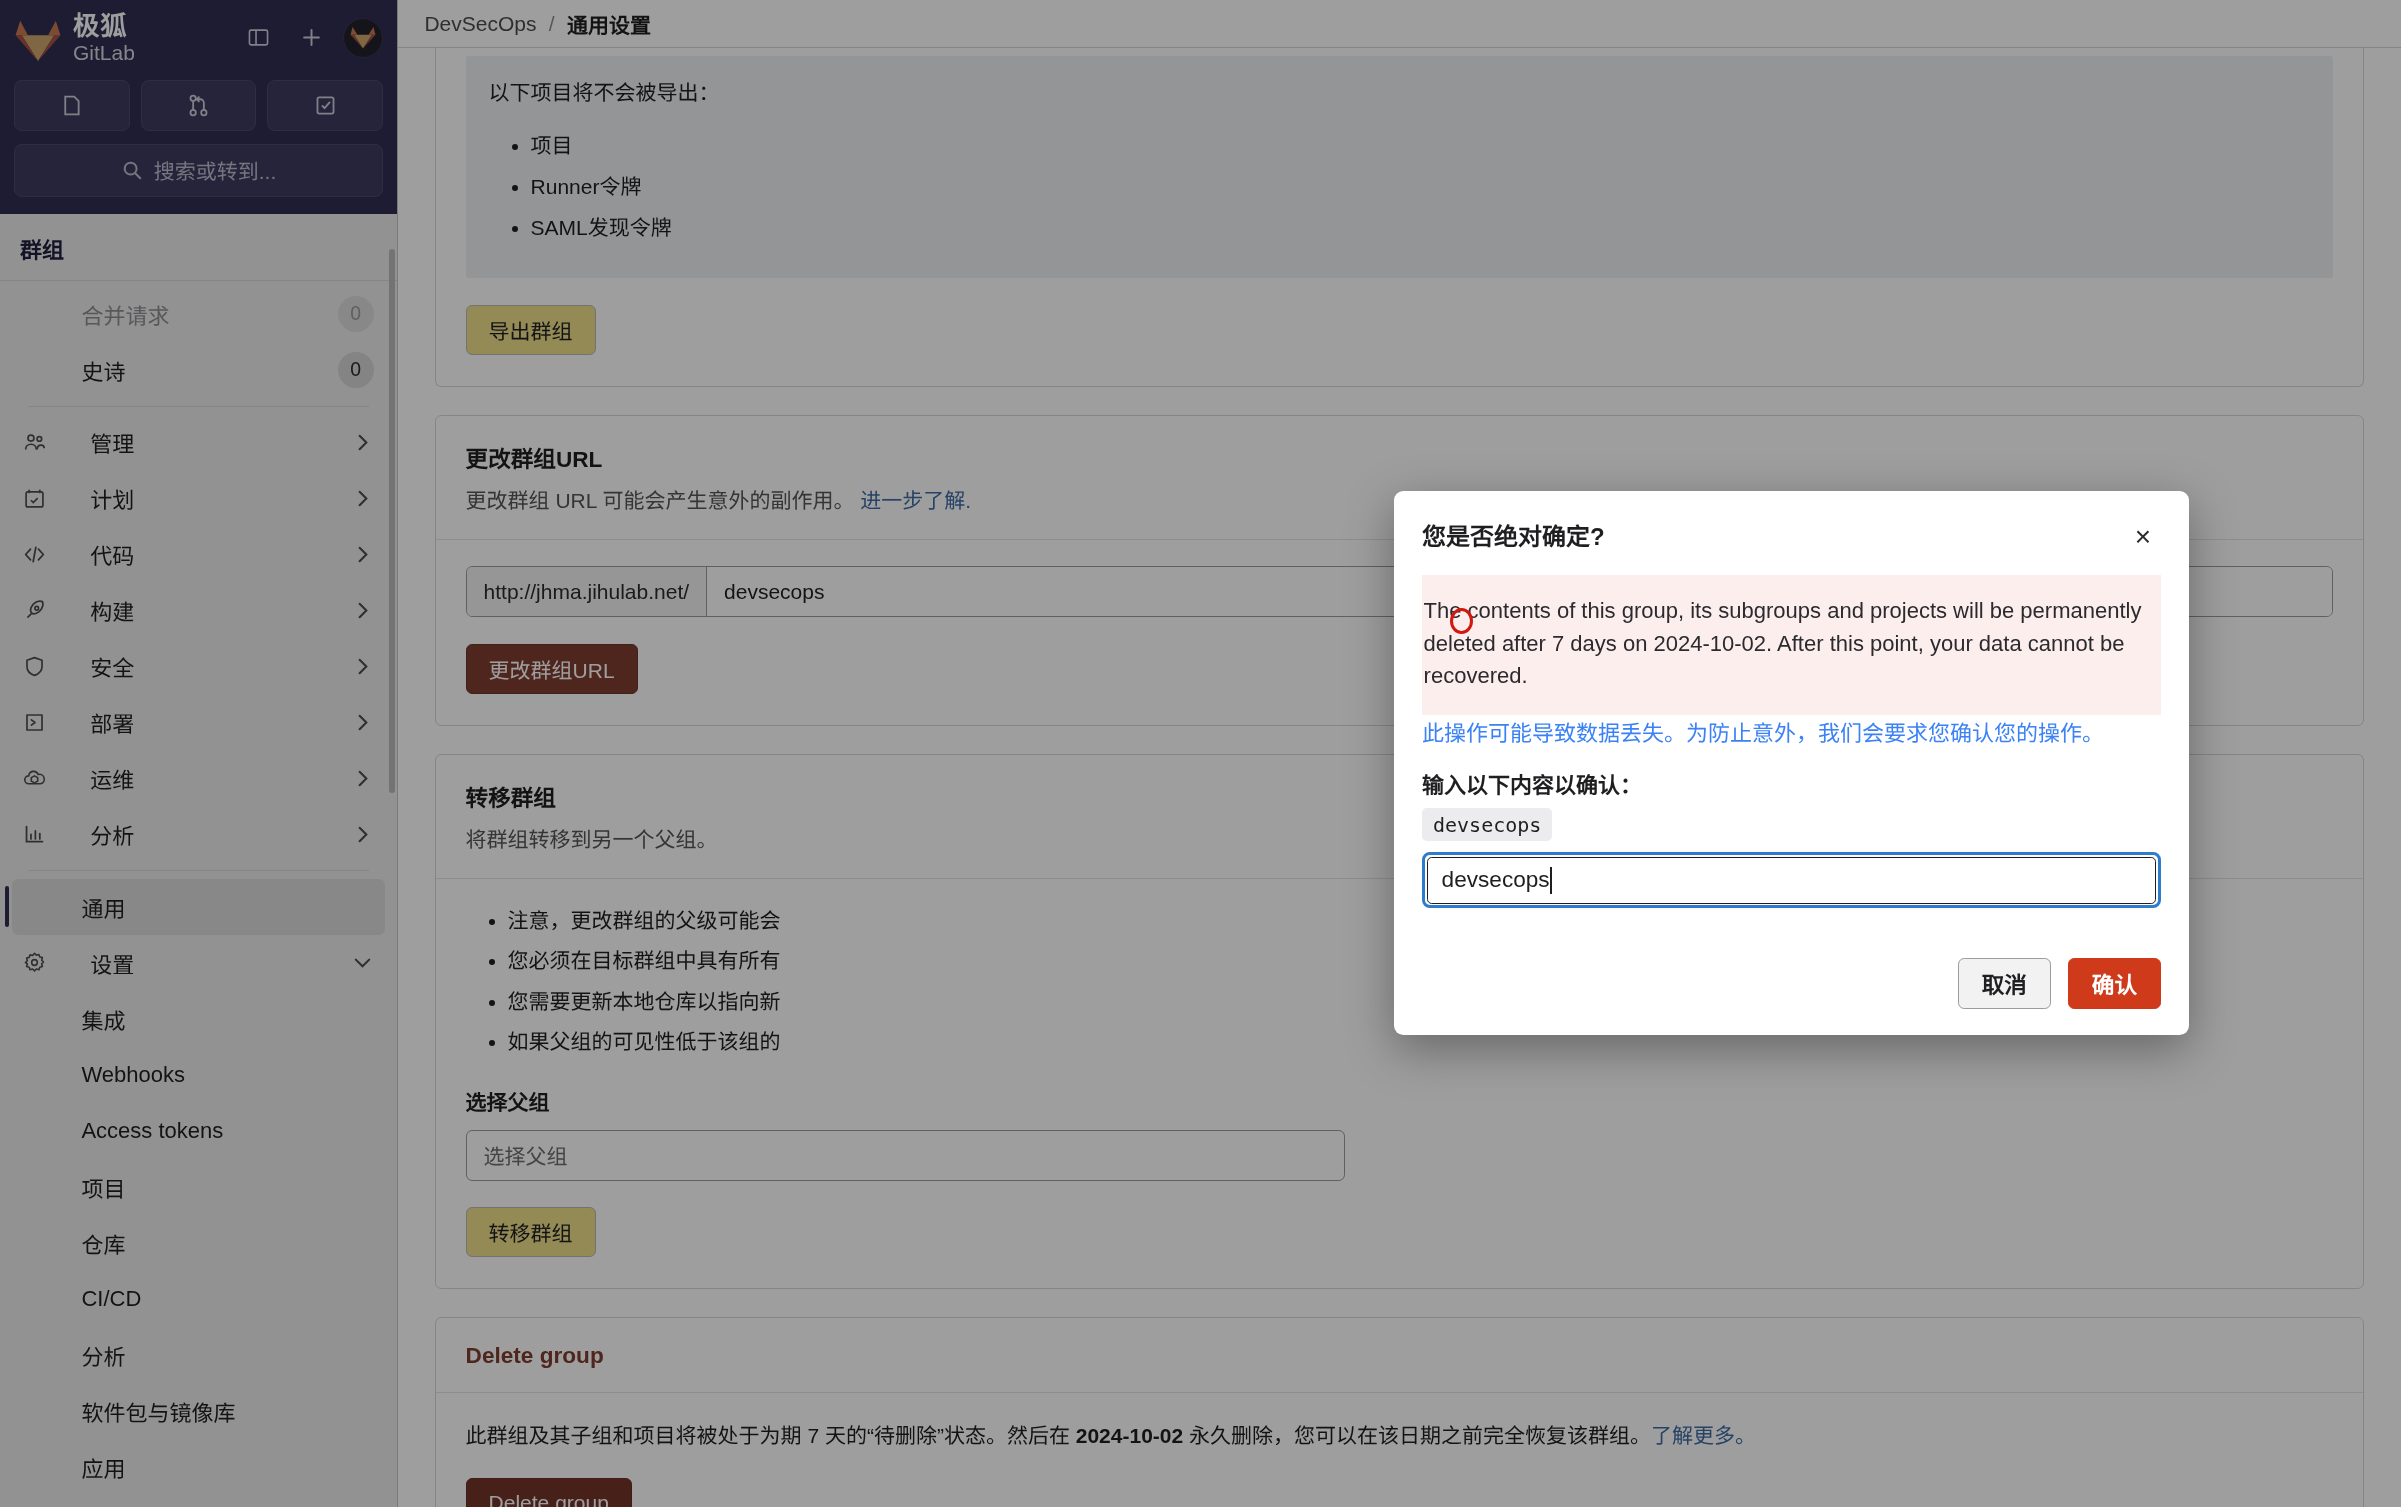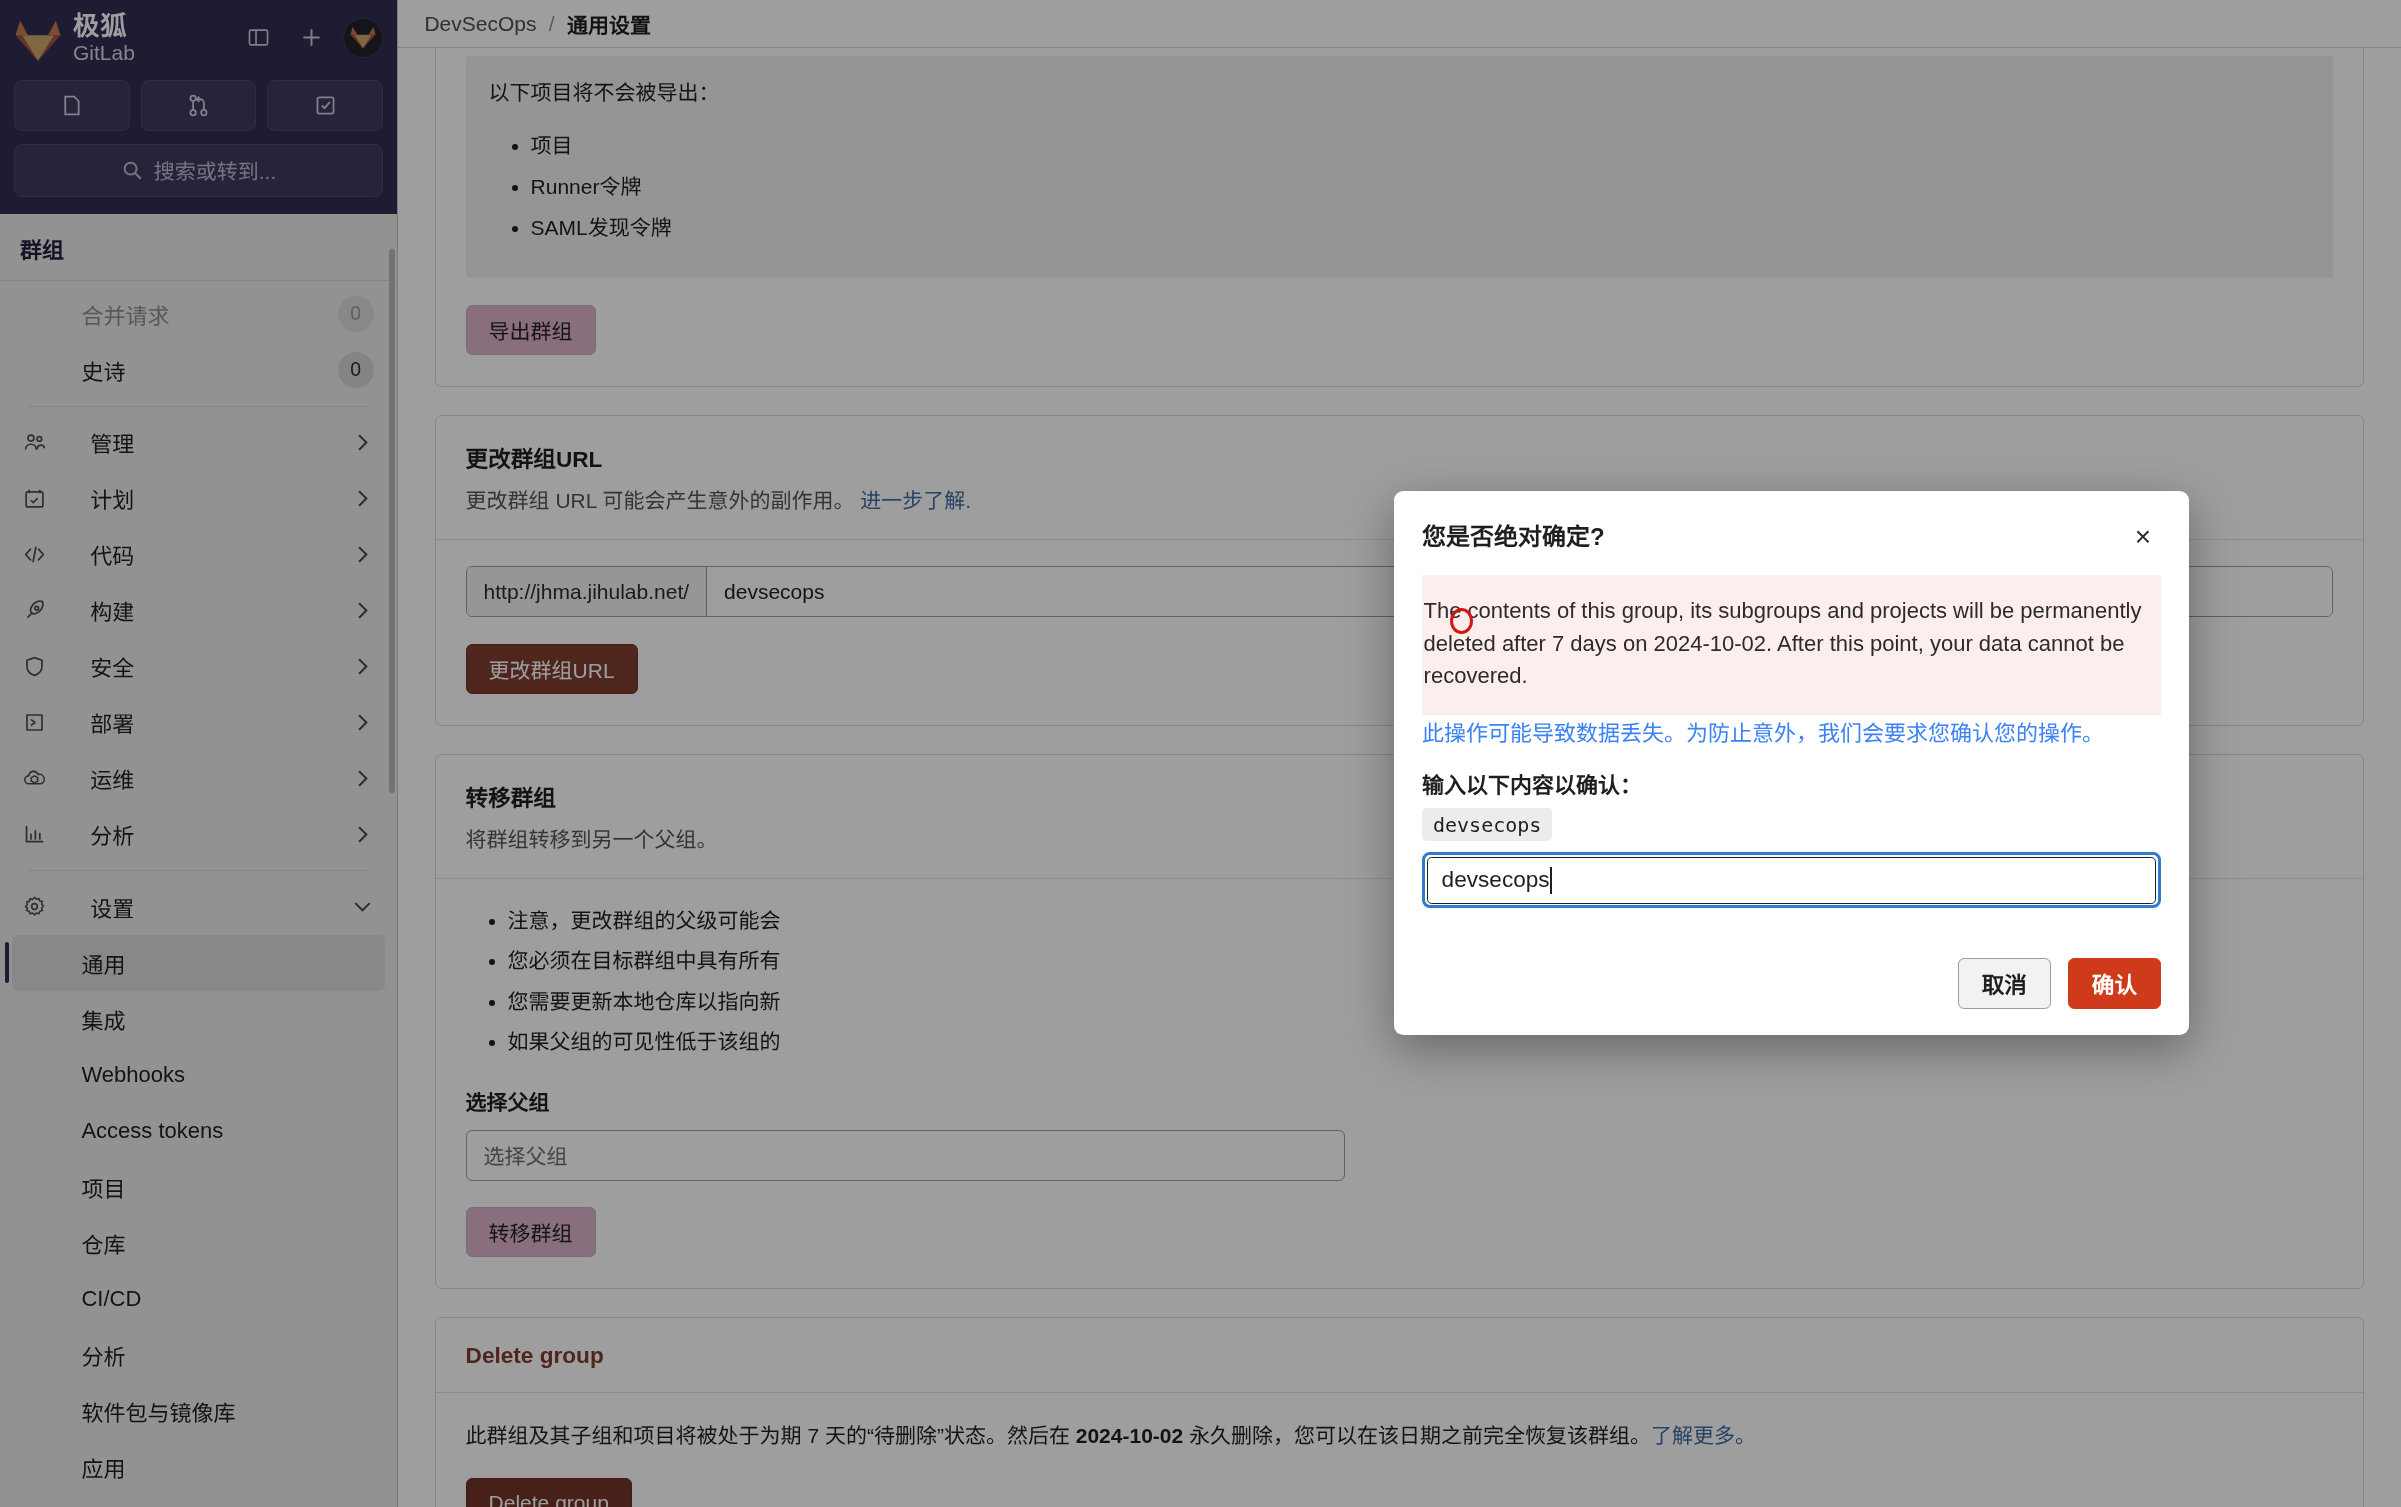--- a/index.html
+++ b/index.html
@@ -165,21 +165,21 @@
   .notice ul { margin: 23px 0 0 42px; }
   .notice li { margin-bottom: 11px; font-size: 21px; }
 
   ul.plain { margin: 0 0 0 42px; }
   ul.plain li { font-size: 21px; color: #1f1f22; margin-bottom: 11px; line-height: 1.4; }
 
   .btn {
     display: inline-flex; align-items: center; justify-content: center;
     height: 50px; padding: 0 22px;
     border-radius: 6.2px; font-size: 21px; cursor: pointer;
-    border: 0.8px solid #b7b7bb; background: #f9a8d4; color: #1f1f22;
+    border: 0.8px solid #b7b7bb; background: #fde047; color: #1f1f22;
     white-space: nowrap;
   }
   .btn.danger { background: #a8321c; border-color: #8e2a17; color: #fff; }
   .btn.danger-solid { background: #9b2b14; border-color: #8a2612; color: #fff; }
 
   .urlrow { display: flex; align-items: stretch; }
   .urlgroup {
     display: flex; align-items: stretch; width: 100%;
     border: 0.8px solid #9b9ba0; border-radius: 6.2px; overflow: hidden;
     height: 51px;
@@ -505,37 +505,37 @@
         <span class="lbl">分析</span>
         <span class="chev">
           <svg viewBox="0 0 24 24" width="23" height="23" fill="none" stroke="#4c4c52" stroke-width="2.2" stroke-linecap="round">
               <path d="M9 5 l7 7-7 7"></path>
             </svg>
         </span>
       </div>
 
       <div class="sb-sep"></div>
 
+      <div class="sb-item indent active">
+        <span class="lbl">通用</span>
+      </div>
+
       <div class="sb-item">
         <span class="ico">
           <svg viewBox="0 0 26 26" width="23" height="23" fill="none" stroke="#4c4c52" stroke-width="1.8" stroke-linejoin="round">
             <circle cx="13" cy="13" r="3.2"></circle>
             <path d="M13 2.6 l2.1 2.1 2.9-.8 1 2.8 2.9.8-.8 2.9 2.1 2.1-2.1 2.1.8 2.9-2.9.8-1 2.8-2.9-.8-2.1 2.1-2.1-2.1-2.9.8-1-2.8-2.9-.8.8-2.9L2.8 13l2.1-2.1-.8-2.9 2.9-.8 1-2.8 2.9.8z"></path>
           </svg>
         </span>
         <span class="lbl">设置</span>
         <span class="chev">
           <svg viewBox="0 0 24 24" width="23" height="23" fill="none" stroke="#4c4c52" stroke-width="2.2" stroke-linecap="round">
               <path d="M5 9 l7 7 7-7"></path>
             </svg>
         </span>
-      </div>
-
-      <div class="sb-item indent active">
-        <span class="lbl">通用</span>
       </div>
       <div class="sb-item indent">
         <span class="lbl">集成</span>
       </div>
       <div class="sb-item indent">
         <span class="lbl">Webhooks</span>
       </div>
       <div class="sb-item indent">
         <span class="lbl">Access tokens</span>
       </div>

